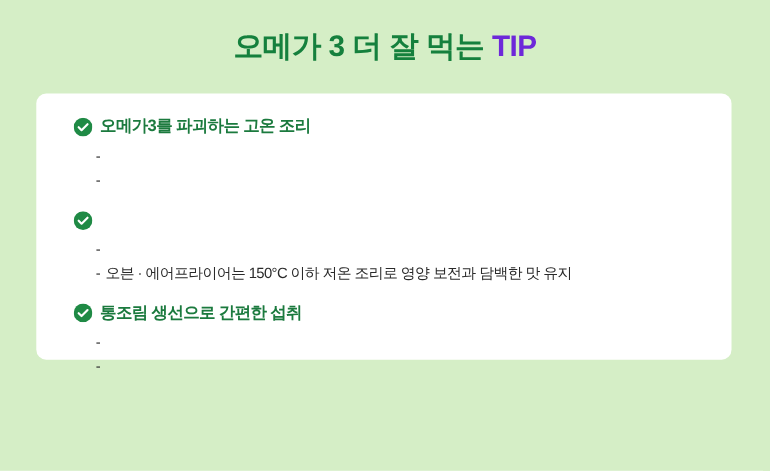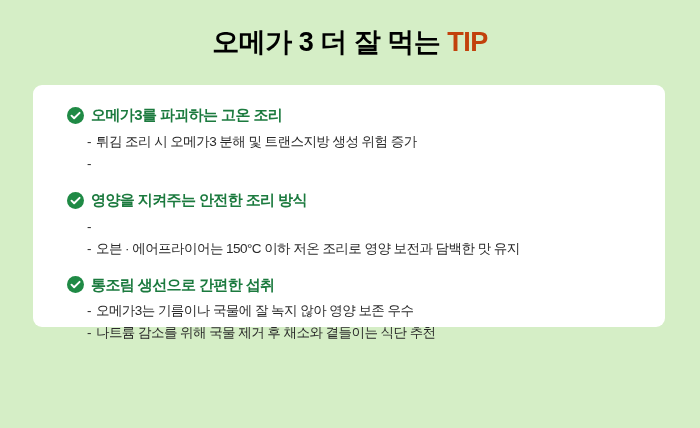--- a/index.html
+++ b/index.html
@@ -25,22 +25,22 @@
     justify-content:center;
   }
 
   .title {
     font-size:27px;
     font-weight:bold;
     letter-spacing:-0.5px;
     white-space:nowrap;
     line-height:1;
   }
-  .title .t-main { color:#000000; }
-  .title .t-accent { color:#c2410c; }
+  .title .t-main { color:#15803d; }
+  .title .t-accent { color:#6d28d9; }
 
   
   .card {
     position:absolute;
     left:33px;
     top:85px;
     width:632px;
     height:242px;
     background:#ffffff;
     border-radius:9px;
@@ -113,35 +113,33 @@
       <div class="sec-head">
         <svg class="check-icon" viewBox="0 0 20 20">
           <circle cx="10" cy="10" r="10" fill="#1f8a45"></circle>
           <path d="M5.3 10.2 L8.4 13.3 L14.8 6.9" fill="none" stroke="#ffffff" stroke-width="2.3" stroke-linecap="round" stroke-linejoin="round"></path>
         </svg>
         <div class="sec-title">오메가3를 파괴하는 고온 조리</div>
       </div>
       <ul class="bullets">
         <li class="bullet">
           <span class="dash">-</span>
-          <span>튀김 조리 시 오메가3 분해 및 트랜스지방 생성 위험 증가</span>
         </li>
         <li class="bullet">
           <span class="dash">-</span>
         </li>
       </ul>
     </div>
 
     <div class="section">
       <div class="sec-head">
         <svg class="check-icon" viewBox="0 0 20 20">
           <circle cx="10" cy="10" r="10" fill="#1f8a45"></circle>
           <path d="M5.3 10.2 L8.4 13.3 L14.8 6.9" fill="none" stroke="#ffffff" stroke-width="2.3" stroke-linecap="round" stroke-linejoin="round"></path>
         </svg>
-        <div class="sec-title">영양을 지켜주는 안전한 조리 방식</div>
       </div>
       <ul class="bullets">
         <li class="bullet">
           <span class="dash">-</span>
         </li>
         <li class="bullet">
           <span class="dash">-</span>
           <span>오븐 · 에어프라이어는 150°C 이하 저온 조리로 영양 보전과 담백한 맛 유지</span>
         </li>
       </ul>
@@ -151,23 +149,21 @@
       <div class="sec-head">
         <svg class="check-icon" viewBox="0 0 20 20">
           <circle cx="10" cy="10" r="10" fill="#1f8a45"></circle>
           <path d="M5.3 10.2 L8.4 13.3 L14.8 6.9" fill="none" stroke="#ffffff" stroke-width="2.3" stroke-linecap="round" stroke-linejoin="round"></path>
         </svg>
         <div class="sec-title">통조림 생선으로 간편한 섭취</div>
       </div>
       <ul class="bullets">
         <li class="bullet">
           <span class="dash">-</span>
-          <span>오메가3는 기름이나 국물에 잘 녹지 않아 영양 보존 우수</span>
         </li>
         <li class="bullet">
           <span class="dash">-</span>
-          <span>나트륨 감소를 위해 국물 제거 후 채소와 곁들이는 식단 추천</span>
         </li>
       </ul>
     </div>
 
   </div>
 </div>
 
 </body></html>

